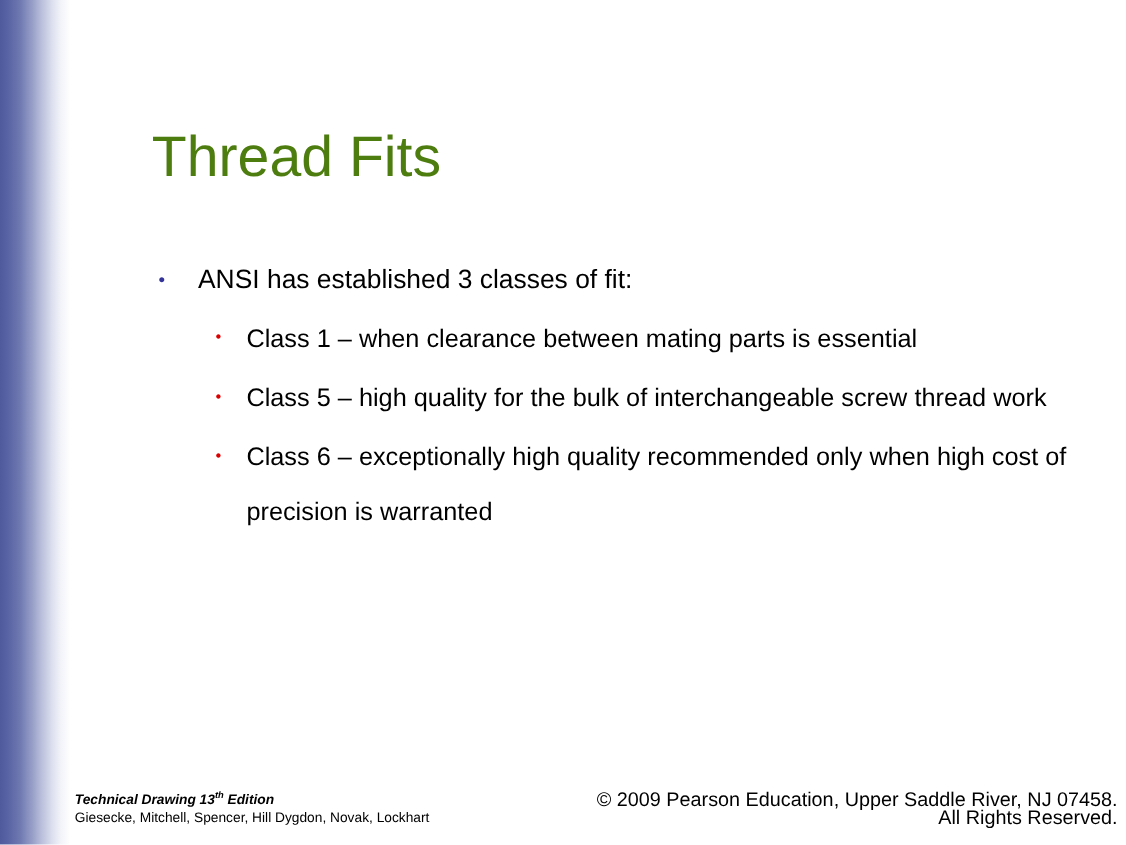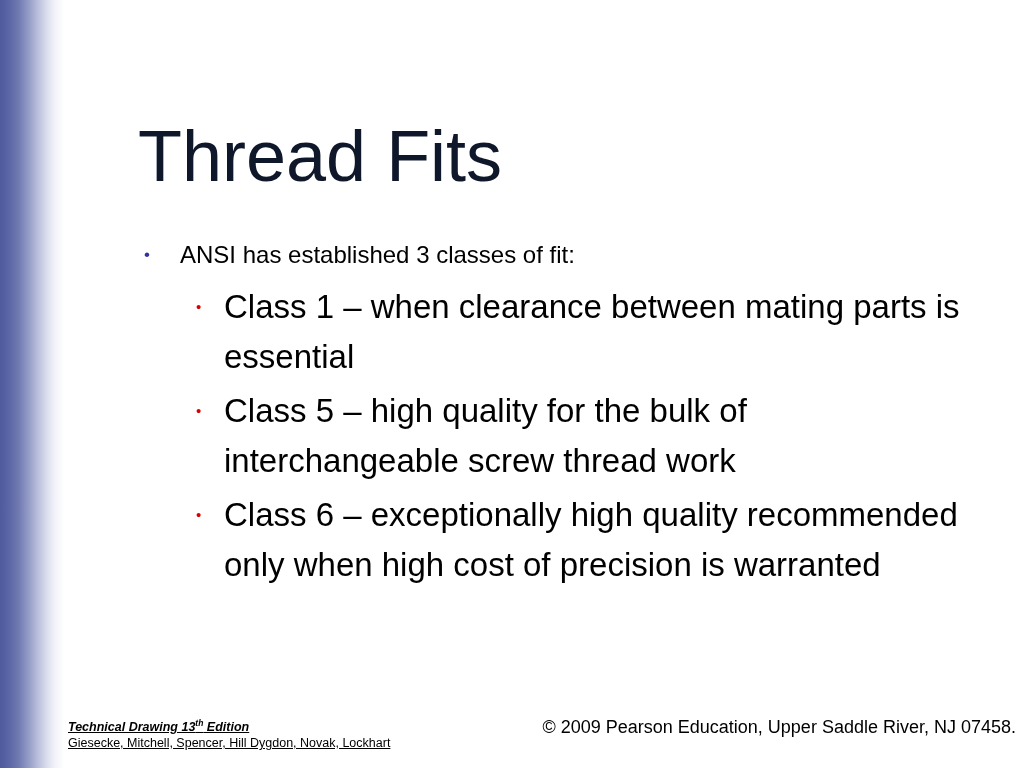--- a/index.html
+++ b/index.html
@@ -36,22 +36,22 @@
         #f2f3f9 86%,
         #ffffff 100%);
   }
 
   
   #title {
     position: absolute;
     left: 138px;
     top: 74px;
     width: 820px;
-    color: #0f172a;
-    font-size: 72px;
+    color: #4d7c0f;
+    font-size: 52px;
     line-height: 68px;
     font-weight: normal;
     letter-spacing: 0px;
     white-space: nowrap;
   }
 
   
   #body {
     position: absolute;
     left: 138px;
@@ -99,35 +99,34 @@
     color: #dd0000;
     font-size: 15px;
     line-height: 50px;
     text-align: left;
     padding-left: 6px;
     box-sizing: border-box;
   }
   .lvl2 .text {
     flex: 1 1 auto;
     color: #000000;
-    font-size: 33px;
+    font-size: 23px;
     line-height: 50px;
     max-width: 758px;
   }
 
   
   #footer-left {
     position: absolute;
     left: 68px;
     top: 719px;
     color: #000000;
     font-size: 12.5px;
     line-height: 16px;
     white-space: nowrap;
-    text-decoration: underline;
   }
   #footer-left .book {
     font-style: italic;
     font-weight: bold;
     font-size: 12.5px;
   }
   #footer-left .book sup {
     font-size: 8.5px;
     vertical-align: super;
     line-height: 0;
@@ -194,17 +193,18 @@
     </div>
   </div>
 
   <div id="footer-left">
     <div class="book"><span>Technical Drawing  13</span><sup>th</sup><span> Edition</span></div>
     <div class="authors">Giesecke, Mitchell, Spencer, Hill Dygdon, Novak, Lockhart</div>
   </div>
 
   <div id="footer-right">
     <div>© 2009 Pearson Education, Upper Saddle River, NJ 07458.</div>
+    <div>All Rights Reserved.</div>
   </div>
 
   <div id="page-number">20</div>
 
 </div>
 
 </body></html>

